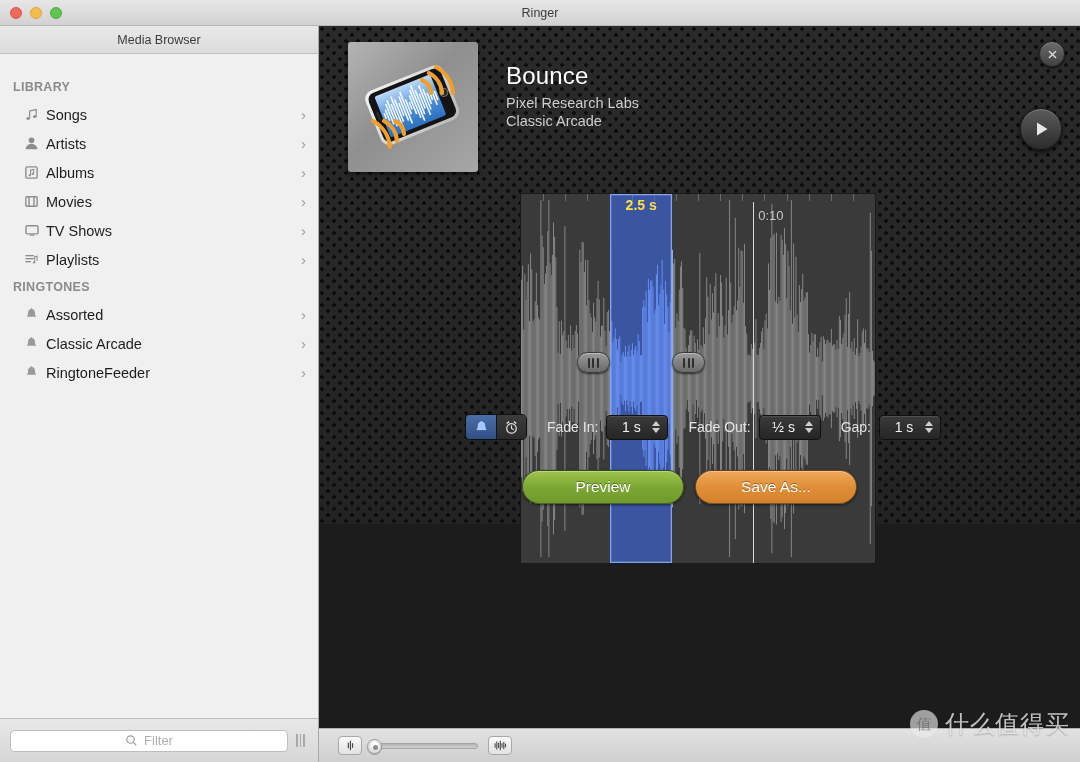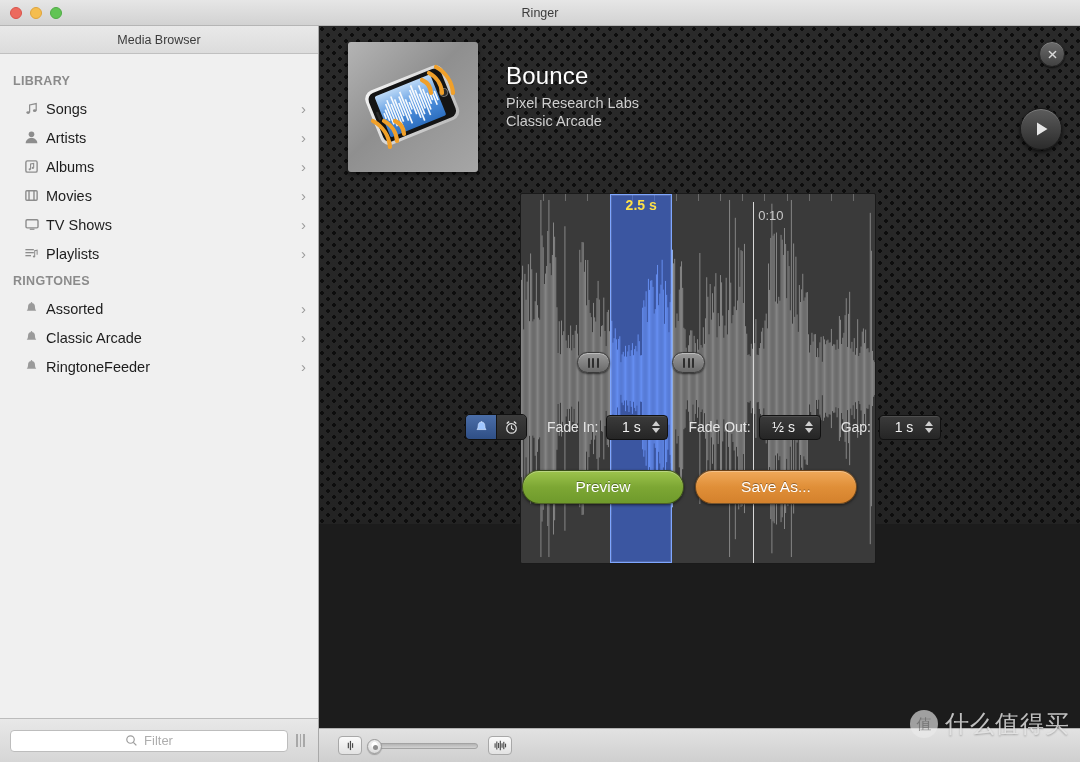--- a/index.html
+++ b/index.html
@@ -32,21 +32,21 @@
   .sidebar{
     position:absolute; left:0; top:26px; width:319px; height:736px;
     background:#f0f0f0; border-right:1px solid #a9a9a9;
   }
   .sidebar-header{
     height:28px; line-height:28px; text-align:center;
     font-size:12.5px; color:#3b3b3b;
     background:linear-gradient(to bottom,#e9e9e9 0%,#dcdcdc 100%);
     border-bottom:1px solid #c0c0c0;
   }
-  .sb-scroll{ position:absolute; left:0; top:28px; right:0; bottom:44px; background:#f0f0f0; padding-top:14px;}
+  .sb-scroll{ position:absolute; left:0; top:28px; right:0; bottom:44px; background:#f0f0f0; padding-top:20px;}
   .sb-group{
     font-size:12.5px; color:#8b8b8b; font-weight:bold;
     letter-spacing:0.3px; padding:6px 0 6px 13px;
   }
   .sb-item{
     height:29px; display:flex; align-items:center;
     padding-left:24px; padding-right:12px; cursor:default; position:relative;
   }
   .sb-ico{ width:22px; height:18px; display:flex; align-items:center; justify-content:flex-start; color:#8d8d8d; }
   .sb-label{ font-size:14.5px; color:#1d1d1d; flex:1; }

